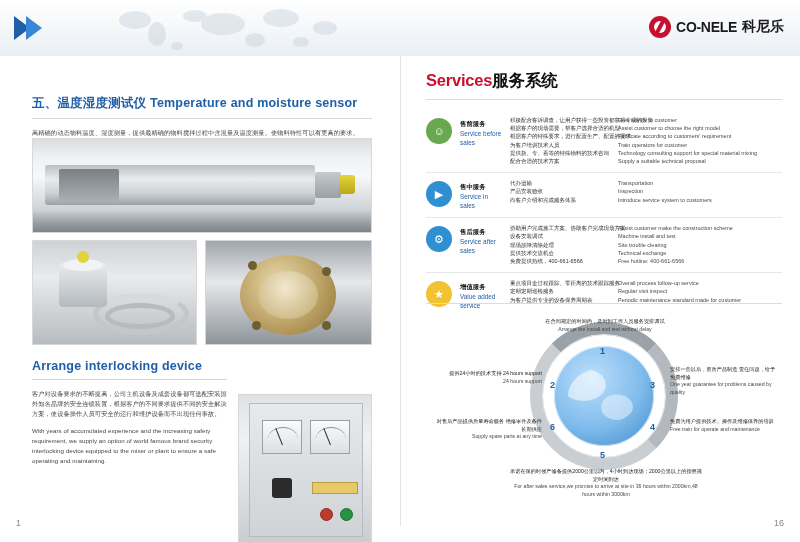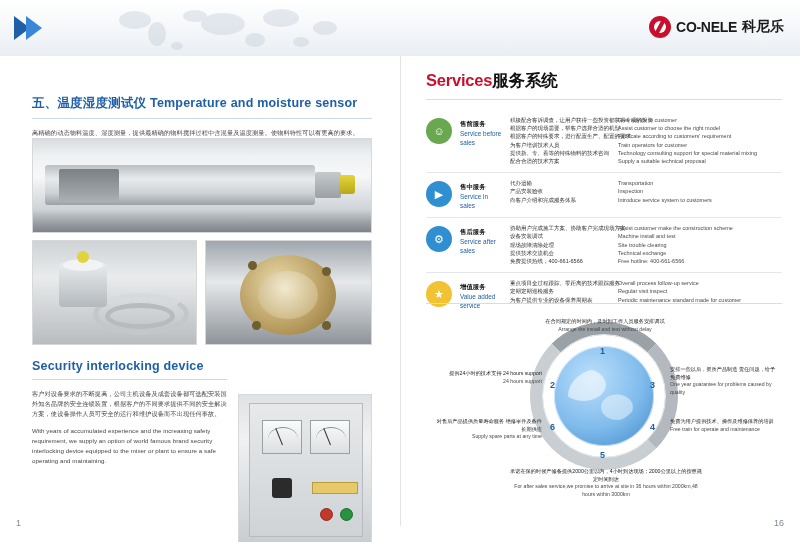--- a/index.html
+++ b/index.html
@@ -366,21 +366,21 @@
     <div class="photo" id="photo-sensor-face">
       <div class="disc"></div>
       <div class="disc-in"></div>
       <div class="bolt" style="left:42px; top:20px;"></div>
       <div class="bolt" style="left:116px; top:26px;"></div>
       <div class="bolt" style="left:46px; top:80px;"></div>
       <div class="bolt" style="left:116px; top:80px;"></div>
     </div>
 
     <div id="sec6">
-      <div class="sec-title-cn" style="margin-top:3px;">Security interlocking device</div>
+      <div class="sec-title-cn" style="margin-top:3px;">Arrange interlocking device</div>
       <div class="sec-rule"></div>
       <div id="sec6-body">
         <div class="body-cn">客户对设备要求的不断提高，公司主机设备及成套设备都可选配安装国外知名品牌的安全连锁装置，根据客户的不同要求提供不同的安全解决方案，使设备操作人员可安全的运行和维护设备而不出现任何事故。</div>
         <div class="body-en">With years of accumulated experience and the increasing safety requirement, we supply an option of world famous brand security interlocking device equipped to the mixer or plant to ensure a safe operating and maintaining.</div>
       </div>
     </div>
 
     <div class="photo" id="photo-panel">
       <div class="cabinet">
         <div class="meter" style="left:12px;">

